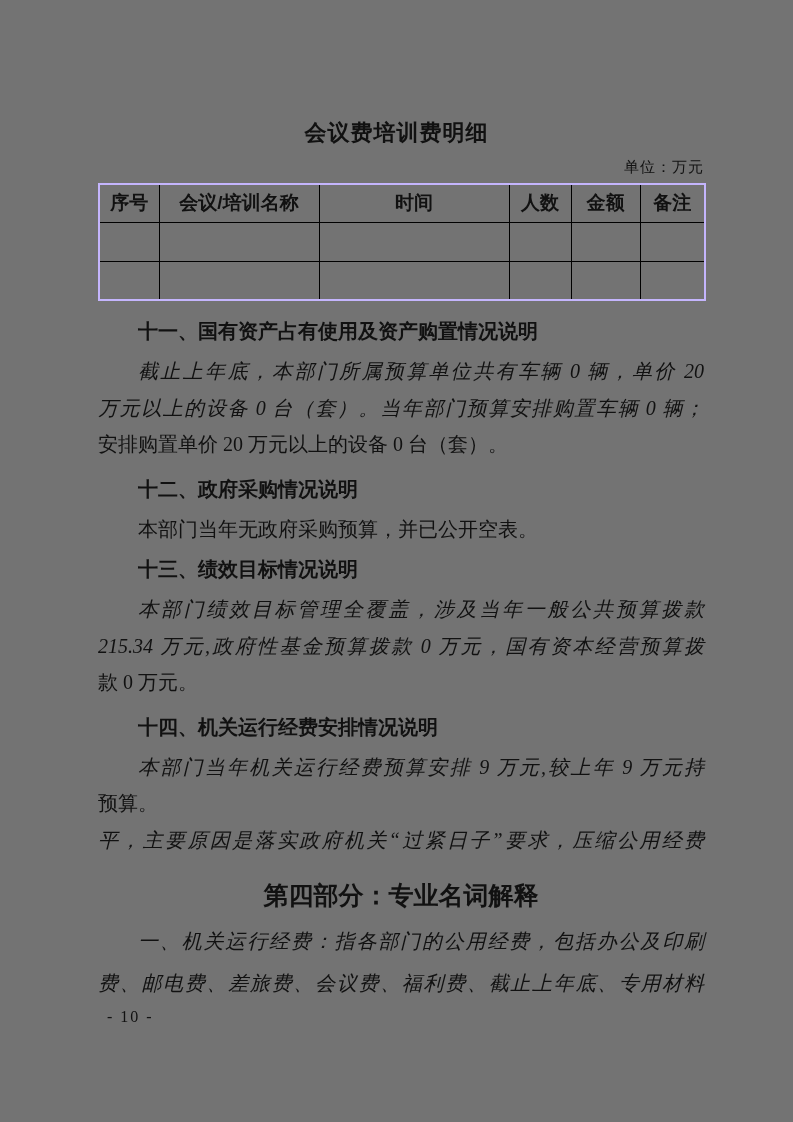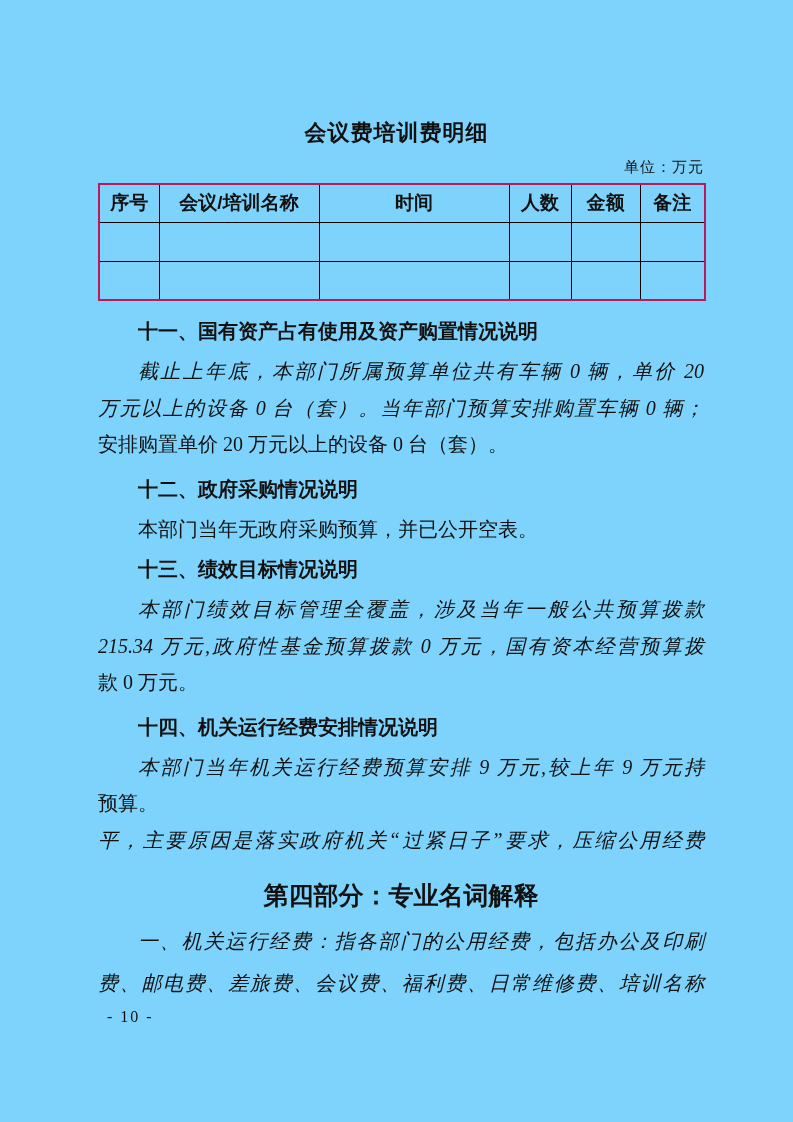--- a/index.html
+++ b/index.html
@@ -1,19 +1,19 @@
 <!DOCTYPE html>
 <html><head>
 <meta charset="utf-8">
 <style>
   html,body{margin:0;padding:0;background:#888;}
   .page{
     position:relative;
     width:793px;height:1122px;
-    background:#7dd3fc;
+    background:#737373;
     margin:0 auto;
     overflow:hidden;
     color:#111;
     font-family:"Liberation Serif","DejaVu Serif",serif;
   }
   .doc-title{
     position:absolute;left:0;top:118px;width:793px;
     text-align:center;
     font-size:22px;font-weight:bold;
     font-family:"Liberation Serif","DejaVu Serif",serif;
@@ -33,21 +33,21 @@
   }
   table.detail-table th, table.detail-table td{
     border:1px solid #000;
     text-align:center;
     vertical-align:middle;
     padding:0;
     font-size:19px;
     font-weight:600;
     font-family:"Liberation Sans","DejaVu Sans",sans-serif;
   }
-  table.detail-table{border:2px solid #be185d;}
+  table.detail-table{border:2px solid #c4b5fd;}
   table.detail-table thead tr{height:38px;}
   table.detail-table tbody tr{height:39px;}
   .content{
     position:absolute;left:98px;top:313px;width:606px;
     font-size:20px;
   }
   .line{
     height:36.5px;line-height:36.5px;
     white-space:nowrap;
     overflow:visible;
@@ -148,19 +148,19 @@
     <div class="line jfull">215.34 万元,政府性基金预算拨款 0 万元，国有资本经营预算拨</div>
     <div class="line">款 0 万元。</div>
 
     <div class="sec-heading mt8">十四、机关运行经费安排情况说明</div>
     <div class="line jfull indent">本部门当年机关运行经费预算安排 9 万元,较上年 9 万元持</div>
     <div class="line">预算。</div>
     <div class="line jfull">平，主要原因是落实政府机关“过紧日子”要求，压缩公用经费</div>
 
     <div class="part-heading">第四部分：专业名词解释</div>
     <div class="part-line jfull indent">一、机关运行经费：指各部门的公用经费，包括办公及印刷</div>
-    <div class="part-line jfull">费、邮电费、差旅费、会议费、福利费、日常维修费、培训名称</div>
+    <div class="part-line jfull">费、邮电费、差旅费、会议费、福利费、截止上年底、专用材料</div>
 
   </div>
 
   <div class="page-number">- 10 -</div>
 
 </div>
 
 </body></html>

